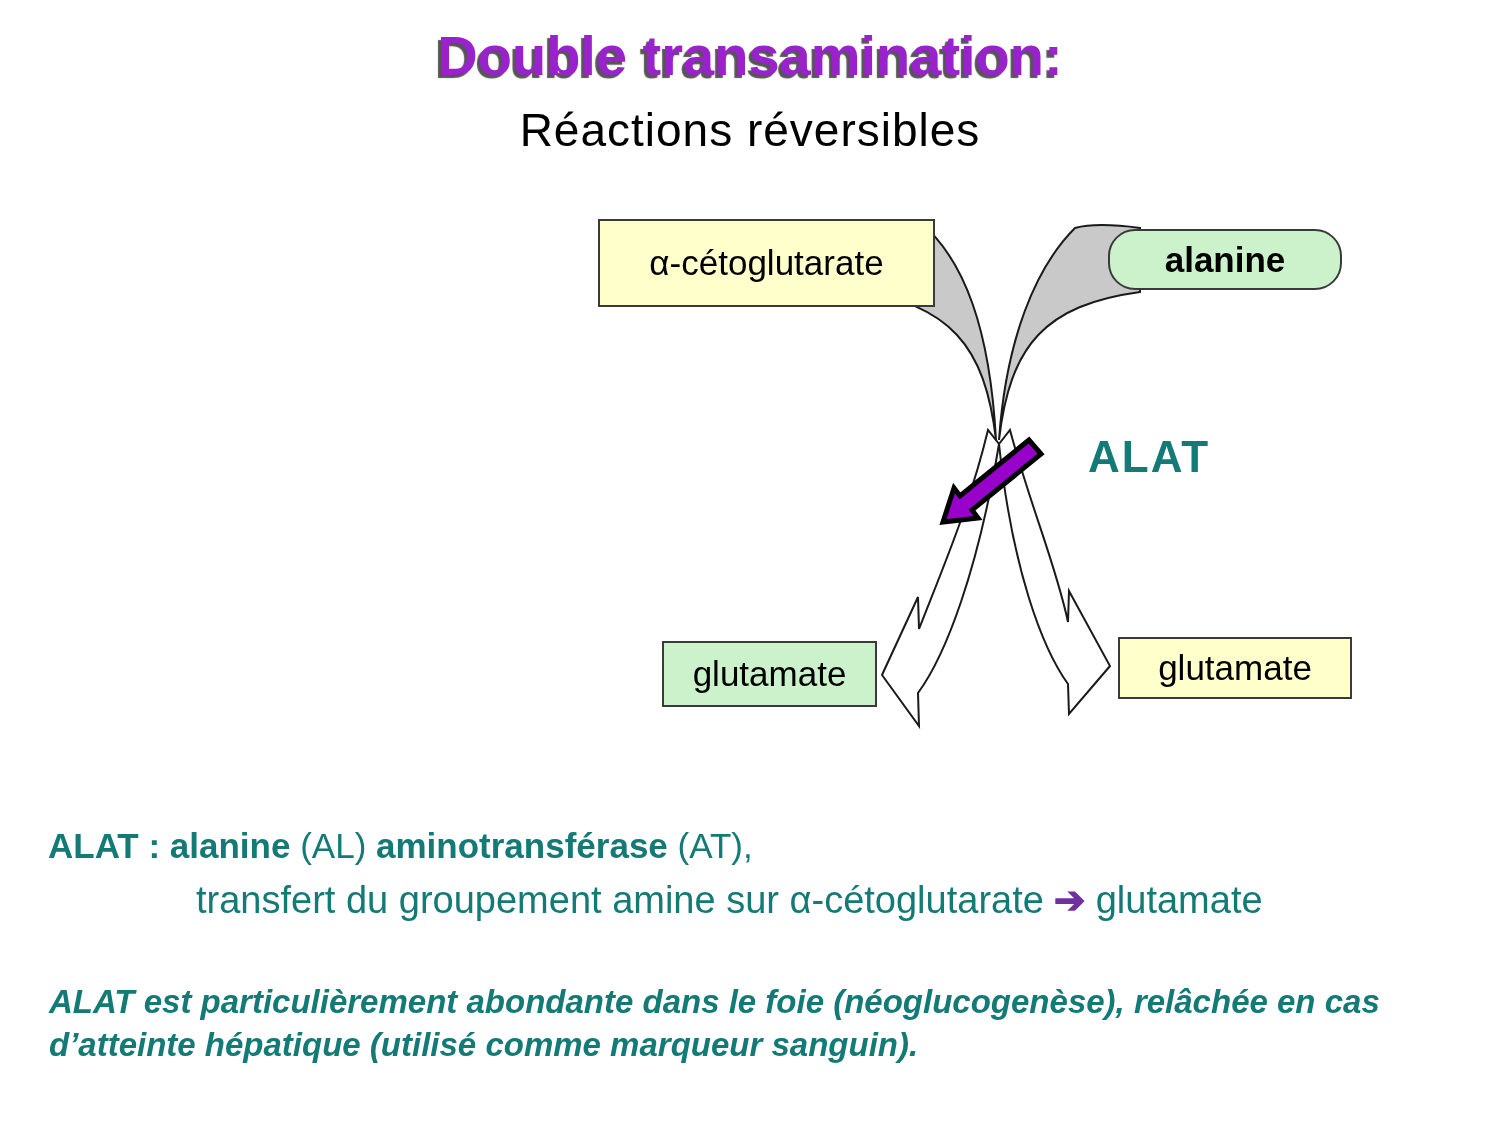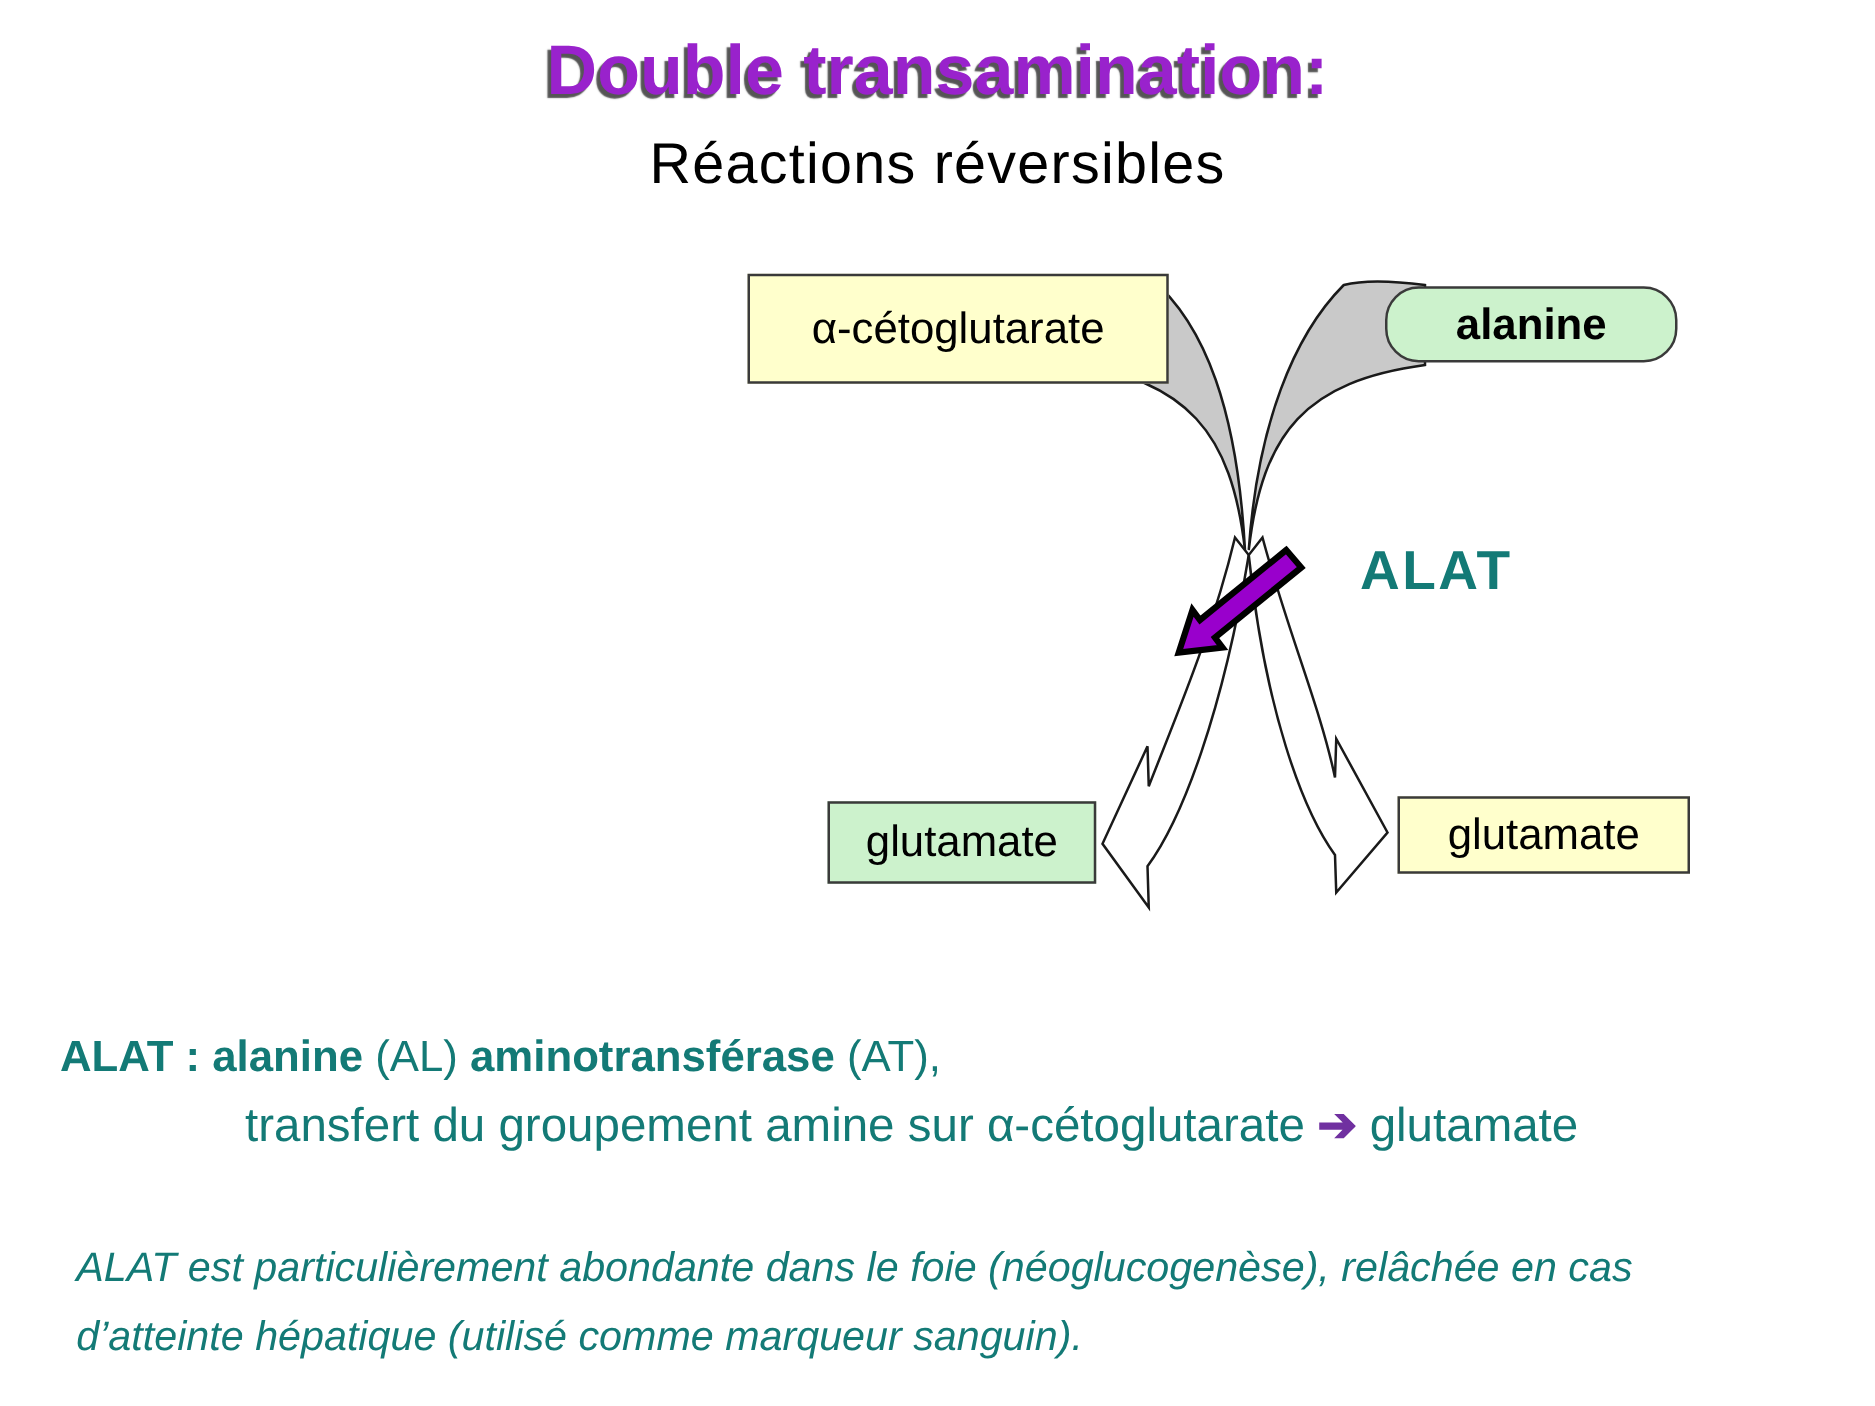--- a/index.html
+++ b/index.html
@@ -51,21 +51,21 @@
   }
   .def-line-2{
     position:absolute;left:196px;top:878px;z-index:3;
     font-size:38px;color:#137A76;white-space:nowrap;
   }
   .inline-arrow{color:#7030A0;font-weight:bold;margin:0 10px;}
   .note-italic{
     position:absolute;left:48px;top:980px;z-index:3;
     font-size:33px;line-height:42px;font-style:italic;color:#137A76;
   }
-  .note-italic p{margin:13px;}
+  .note-italic p{margin:1px;font-weight:bold;}
 </style>
 </head>
 <body>
 
 <div class="slide">
 
   <div class="title-wrap">
     <h1 class="title-main">Double transamination:</h1>
     <h2 class="title-sub">Réactions réversibles</h2>
   </div>

